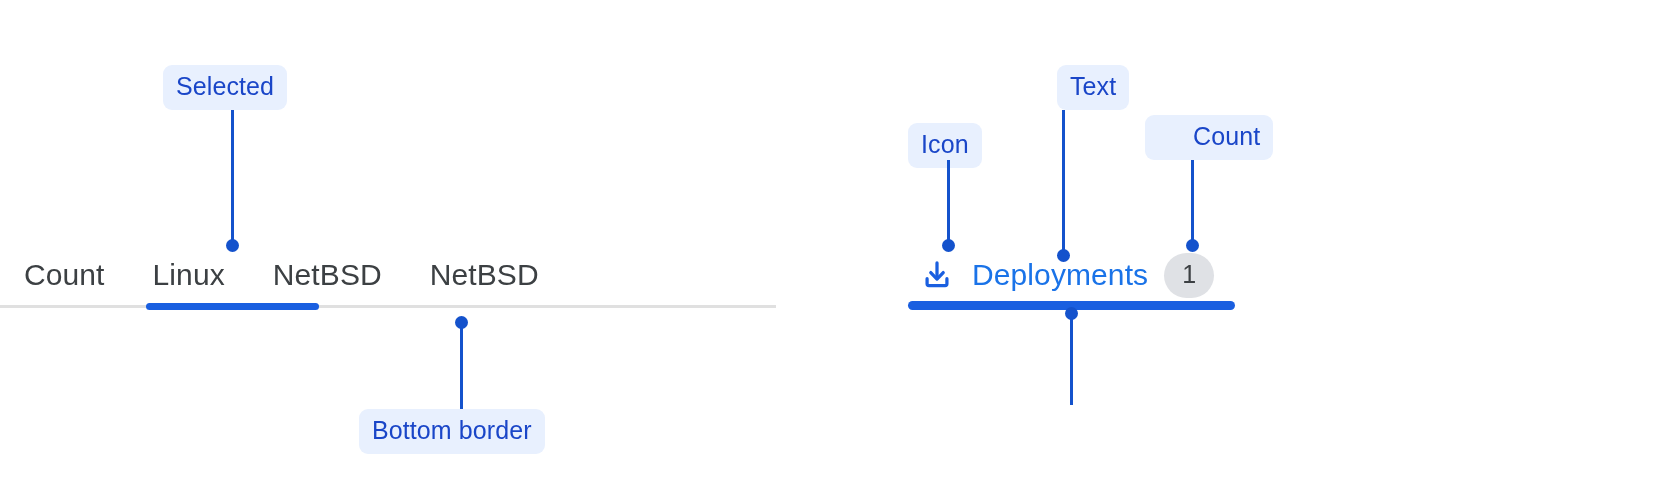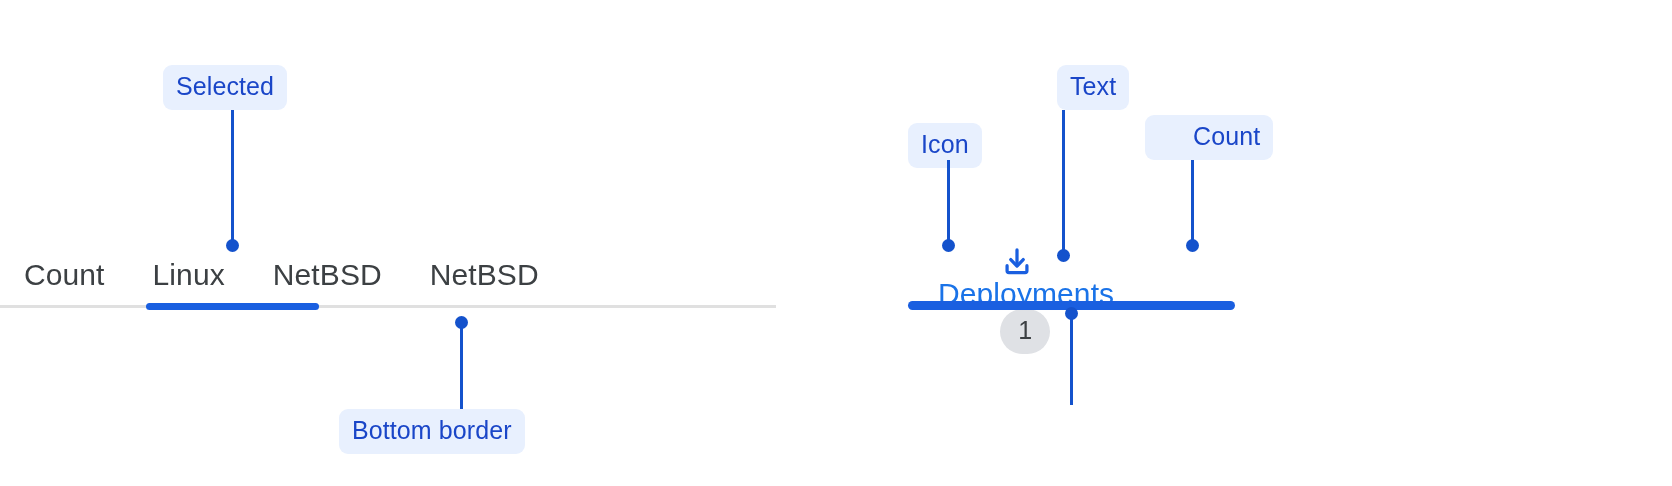--- a/index.html
+++ b/index.html
@@ -96,21 +96,20 @@
   }
   #tabstrip-right .tab-inner {
     position: absolute;
     left: 0;
     top: 0;
     display: flex;
     align-items: center;
     height: 60px;
     gap: 0px;
     padding: 0 12px;
-    flex-direction: column;
   }
   #tabstrip-right .dl-icon {
     width: 34px;
     height: 34px;
     display: block;
     flex: 0 0 auto;
   }
   #tabstrip-right .tab-text {
     font-size: 30px;
     color: #1a73e8;
@@ -163,21 +162,21 @@
       <div class="tab">
         <span>NetBSD</span>
       </div>
     </div>
     <div class="divider"></div>
     <div class="underline" style="left:146px; width:173px;"></div>
   </div>
 
   <div class="anno-dot" style="left:455px; top:316px;"></div>
   <div class="anno-line" style="left:460px; top:322px; height:89px;"></div>
-  <div class="anno-label" style="left:339px; top:409px;">Bottom border</div>
+  <div class="anno-label" style="left:359px; top:409px;">Bottom border</div>
 
   <div class="anno-label" style="left:908px; top:115px;margin-top:8px;">Icon</div>
   <div class="anno-line" style="left:947px; top:160px; height:85px;"></div>
   <div class="anno-dot" style="left:942px; top:239px;"></div>
 
   <div class="anno-label" style="left:1029px; top:65px;margin-left:28px;">Text</div>
   <div class="anno-line" style="left:1062px; top:110px; height:145px;"></div>
   <div class="anno-dot" style="left:1057px; top:249px;"></div>
 
   <div class="anno-label" style="left:1145px; top:115px;padding-left:48px;">Count</div>

